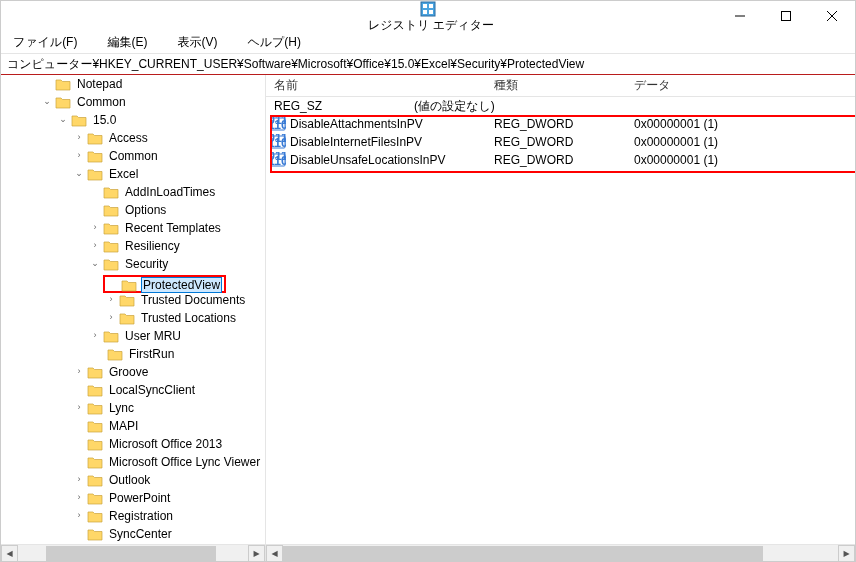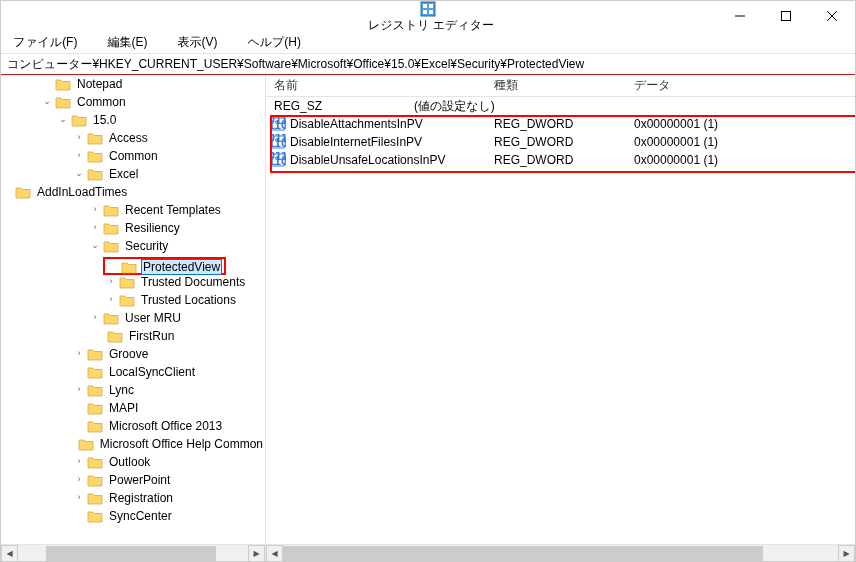--- a/index.html
+++ b/index.html
@@ -154,28 +154,37 @@
         </div>
       <div class="tree-row" style="padding-left:72px">
           <span class="expander">⌄</span>
           <span class="folder">
             <svg width="16" height="16">
               <use href="#folder-closed"></use>
             </svg>
           </span>
           <span class="tree-label">Excel</span>
         </div>
-      <div class="tree-row" style="">
+      <div class="tree-row" style="padding-left:88px">
           <span class="expander"></span>
           <span class="folder">
             <svg width="16" height="16">
               <use href="#folder-closed"></use>
             </svg>
           </span>
           <span class="tree-label">AddInLoadTimes</span>
+        </div>
+      <div class="tree-row" style="padding-left:88px">
+          <span class="expander"></span>
+          <span class="folder">
+            <svg width="16" height="16">
+              <use href="#folder-closed"></use>
+            </svg>
+          </span>
+          <span class="tree-label">Options</span>
         </div>
       <div class="tree-row" style="padding-left:88px">
           <span class="expander">›</span>
           <span class="folder">
             <svg width="16" height="16">
               <use href="#folder-closed"></use>
             </svg>
           </span>
           <span class="tree-label">Recent Templates</span>
         </div>
@@ -283,21 +292,21 @@
           </span>
           <span class="tree-label">Microsoft Office 2013</span>
         </div>
       <div class="tree-row" style="padding-left:72px">
           <span class="expander"></span>
           <span class="folder">
             <svg width="16" height="16">
               <use href="#folder-closed"></use>
             </svg>
           </span>
-          <span class="tree-label">Microsoft Office Help Common</span>
+          <span class="tree-label">Microsoft Office Lync Viewer</span>
         </div>
       <div class="tree-row" style="padding-left:72px">
           <span class="expander">›</span>
           <span class="folder">
             <svg width="16" height="16">
               <use href="#folder-closed"></use>
             </svg>
           </span>
           <span class="tree-label">Outlook</span>
         </div>

